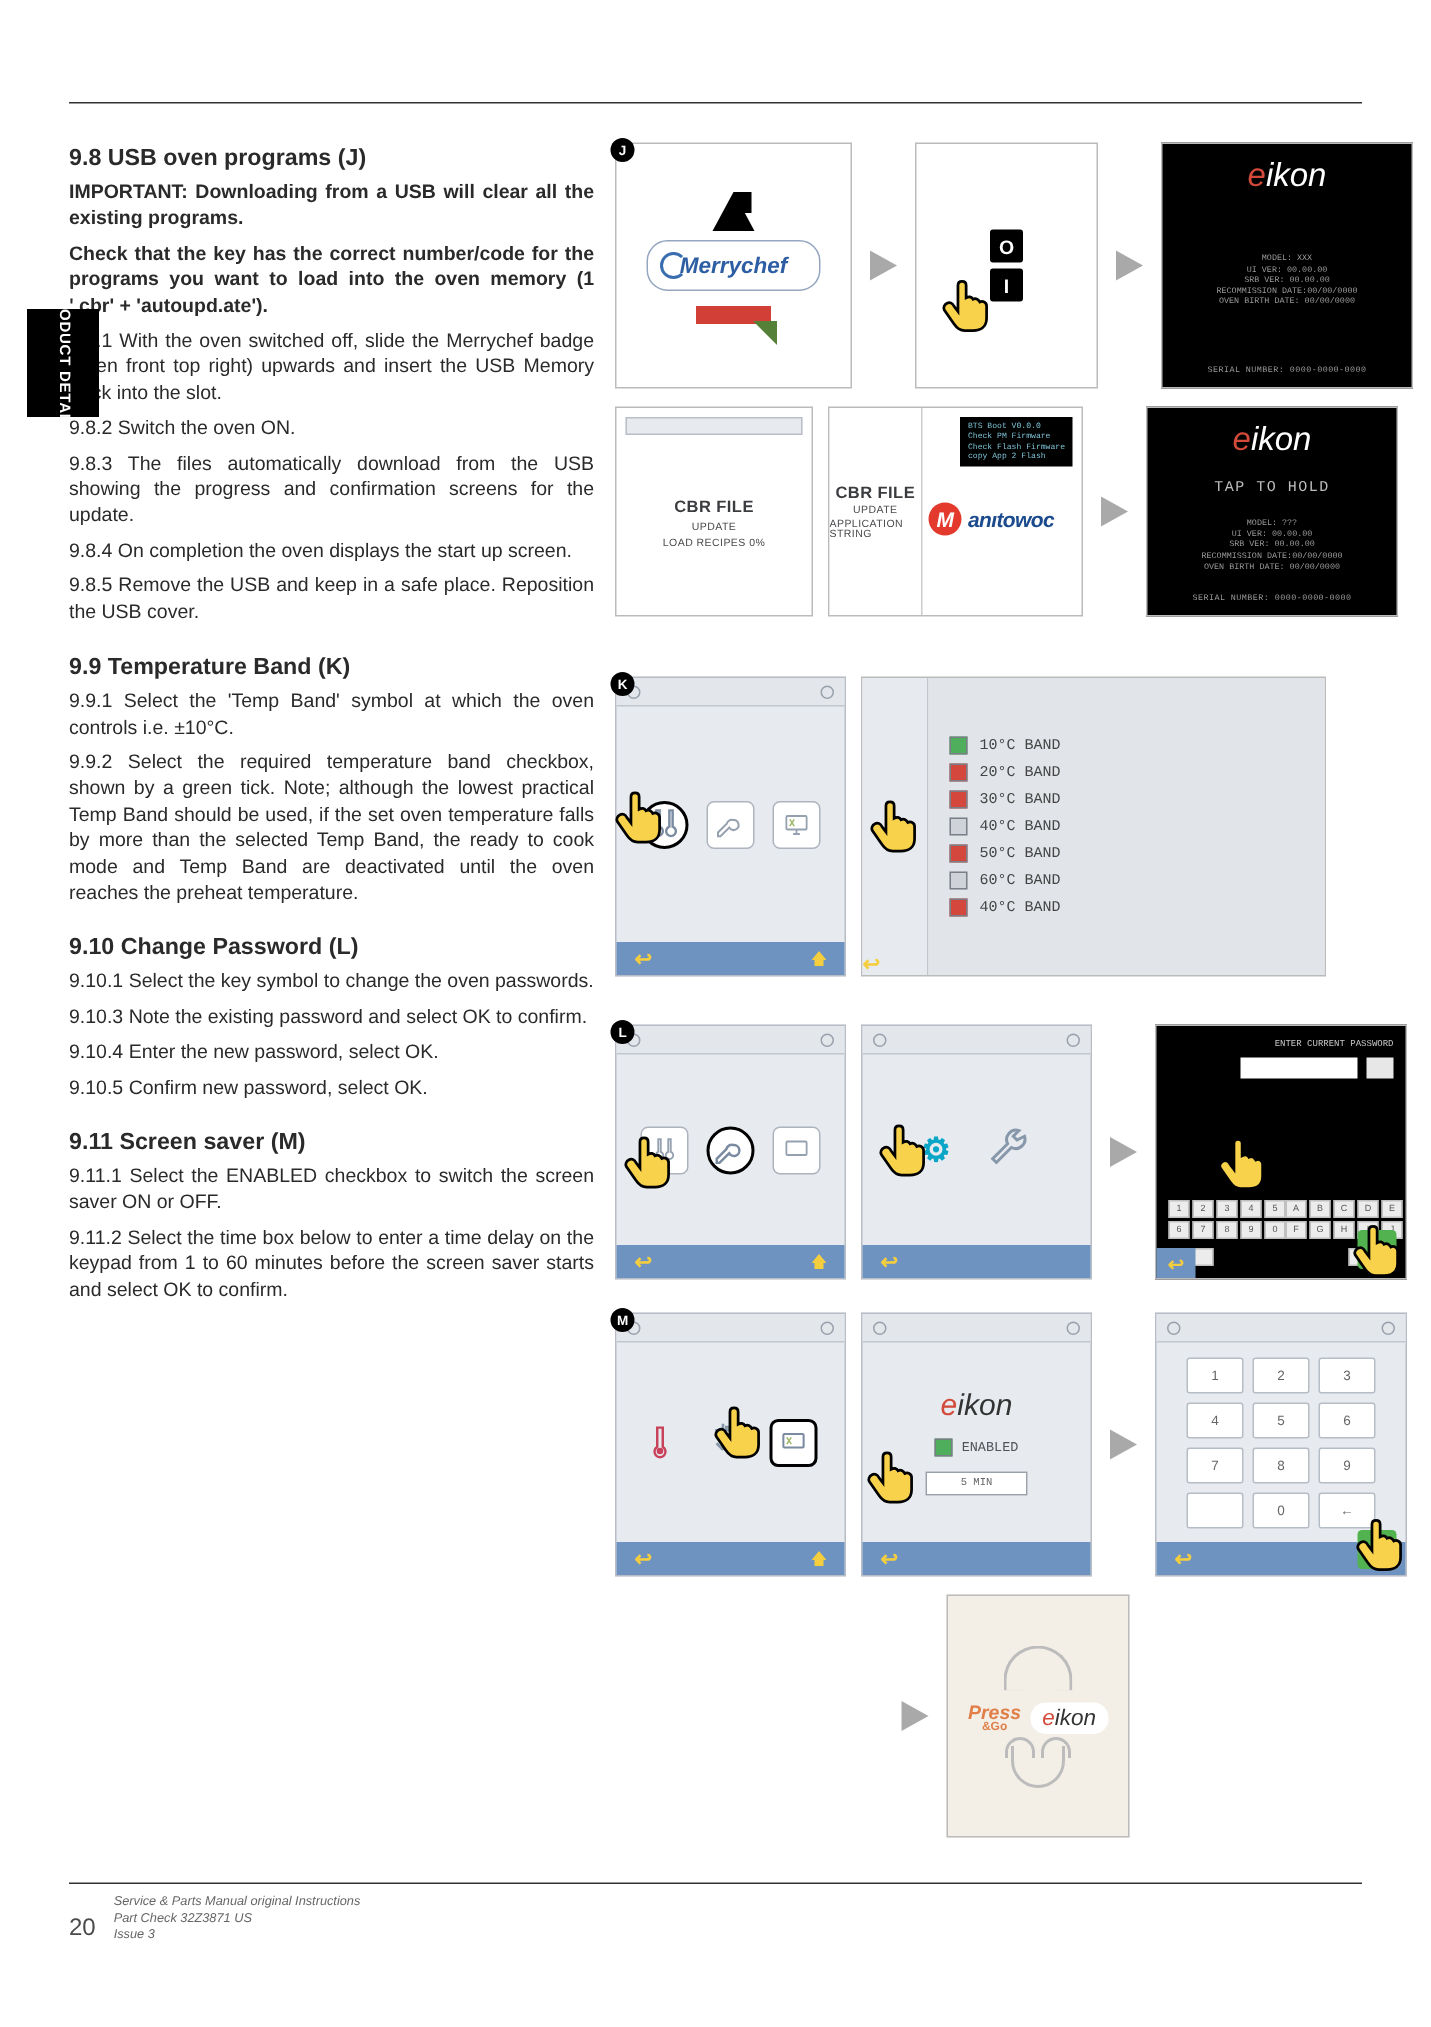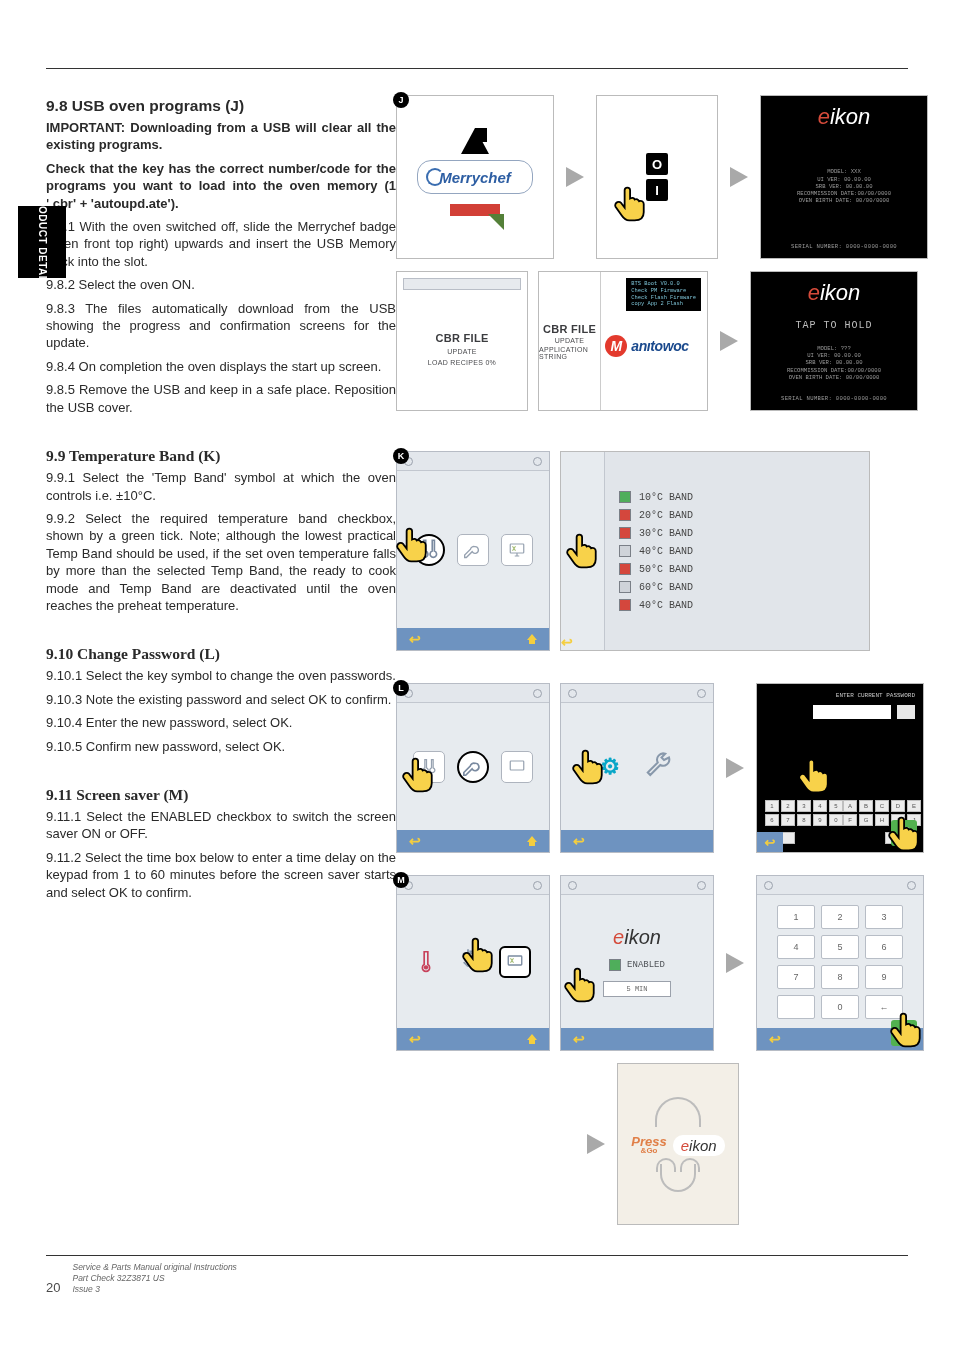--- a/index.html
+++ b/index.html
@@ -3,31 +3,31 @@
 <meta charset="utf-8">
 <style>
   * { margin: 0; padding: 0; box-sizing: border-box; }
   body { font-family: "Myriad Pro", "Segoe UI", Arial, sans-serif; font-size: 13px; color: #2a2a2a; background: #fff; width: 954px; margin: 0 auto; padding: 40px 46px 30px 46px; position: relative; }
   hr.top-rule { border: none; border-top: 1px solid #333; margin: 28px 0 26px 0; }
   hr.bottom-rule { border: none; border-top: 1px solid #333; margin: 30px 0 6px 0; }
 
   .side-tab { position: absolute; left: 18px; top: 206px; width: 48px; height: 72px; background: #000; color: #fff; display: flex; align-items: center; justify-content: center; }
   .side-tab span { transform: rotate(90deg); white-space: nowrap; font-size: 10px; font-weight: 700; letter-spacing: 0.5px; line-height: 10px; text-align: center; }
 
-  .page-body { display: flex; }
+  .page-body { display: flex; gap: 14px; }
   .text-col { width: 350px; flex: 0 0 350px; }
   .fig-col { flex: 1; position: relative; }
 
   h3 { font-size: 15.5px; font-weight: 700; margin-top: 2px; margin-bottom: 4px; }
-  h3.second { margin-top: 31px; font-family: Liberation Serif, serif; }
+  h3.second { margin-top: 20px; }
   p { margin-bottom: 6px; line-height: 1.34; text-align: justify; }
   p.bold { font-weight: 700; }
 
   .footer { display: flex; align-items: flex-end; gap: 12px; margin-top: 2px; }
-  .pgnum { font-size: 13px; color: #4a4a4a; font-weight: 400; }
+  .pgnum { font-size: 16px; color: #4a4a4a; font-weight: 400; }
   .footnotes { font-size: 8.5px; color: #666; line-height: 1.3; font-style: italic; }
 
   
   .row { display: flex; gap: 10px; margin-bottom: 12px; align-items: center; }
   .panel { background: #fff; border: 1px solid #bbb; position: relative; }
   .arrow-right { width: 22px; height: 22px; flex: 0 0 22px; align-self: center; }
   .arrow-right::before { content: ""; display: block; width: 0; height: 0; border-left: 18px solid #a9a9a9; border-top: 10px solid transparent; border-bottom: 10px solid transparent; margin: 1px 0 0 2px; }
   .bubble { position: absolute; width: 16px; height: 16px; border-radius: 50%; background: #000; color: #fff; font-size: 9px; font-weight: 700; display: flex; align-items: center; justify-content: center; z-index: 5; }
   .bubble.tl { left: -4px; top: -4px; }
 
@@ -149,21 +149,21 @@
   <span>PRODUCT
 DETAILS</span>
 </div>
 
 <div class="page-body">
   <div class="text-col">
     <h3>9.8  USB oven programs (J)</h3>
     <p class="bold">IMPORTANT: Downloading from a USB will clear all the existing programs.</p>
     <p class="bold">Check that the key has the correct number/code for the programs you want to load into the oven memory (1 '.cbr' + 'autoupd.ate').</p>
     <p>9.8.1  With the oven switched off, slide the Merrychef badge (oven front top right) upwards and insert the USB Memory Stick into the slot.</p>
-    <p>9.8.2  Select the oven ON.</p>
+    <p>9.8.2  Switch the oven ON.</p>
     <p>9.8.3  The files automatically download from the USB showing the progress and confirmation screens for the update.</p>
     <p>9.8.4  On completion the oven displays the start up screen.</p>
     <p>9.8.5   Remove the USB and keep in a safe place. Reposition the USB cover.</p>
 
     <h3 class="second">9.9  Temperature Band (K)</h3>
     <p>9.9.1  Select the 'Temp Band' symbol at which the oven controls i.e. ±10°C.</p>
     <p>9.9.2  Select the required temperature band checkbox, shown by a green tick. Note; although the lowest practical Temp Band should be used, if the set oven temperature falls by more than the selected Temp Band, the ready to cook mode and Temp Band are deactivated until the oven reaches the preheat temperature.</p>
 
     <h3 class="second">9.10  Change Password (L)</h3>
     <p>9.10.1  Select the key symbol to change the oven passwords.</p>

